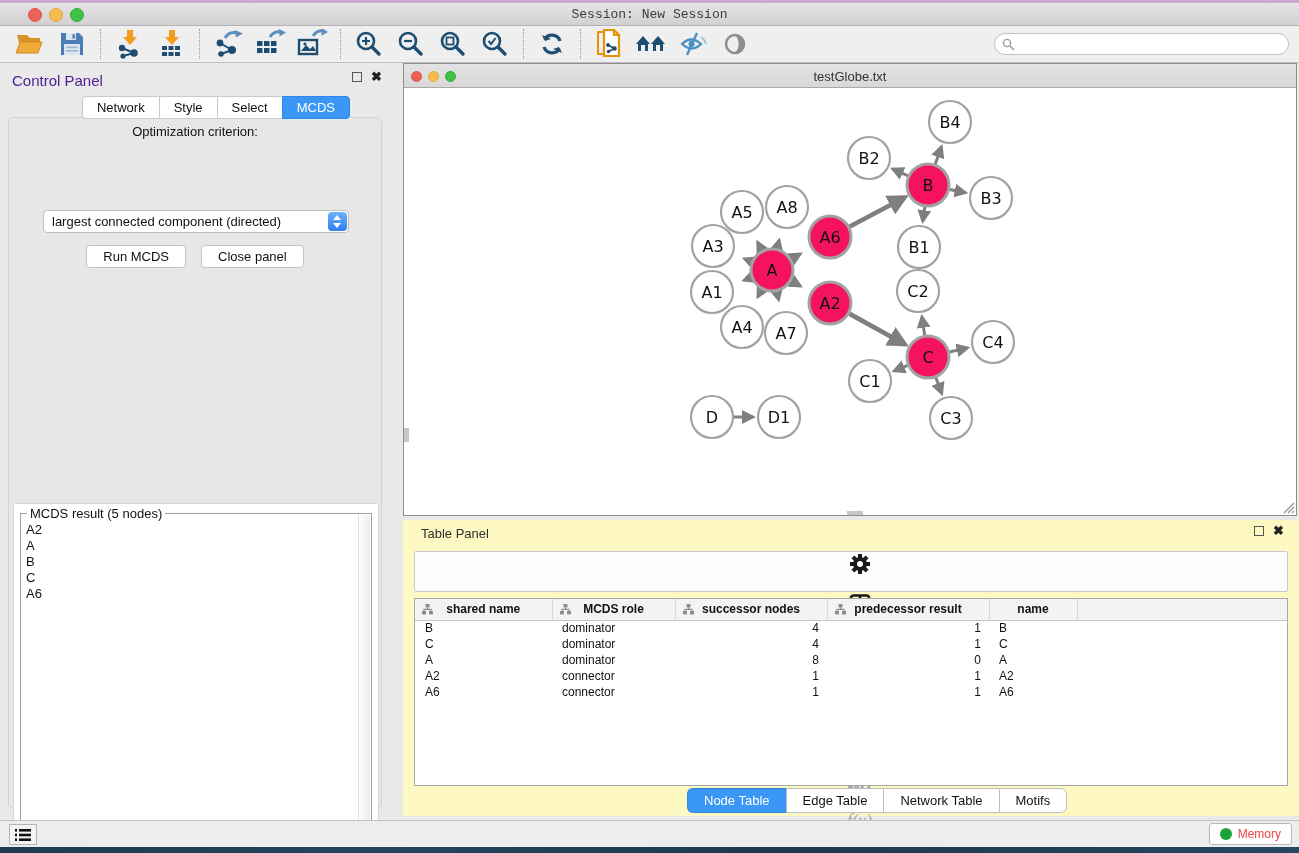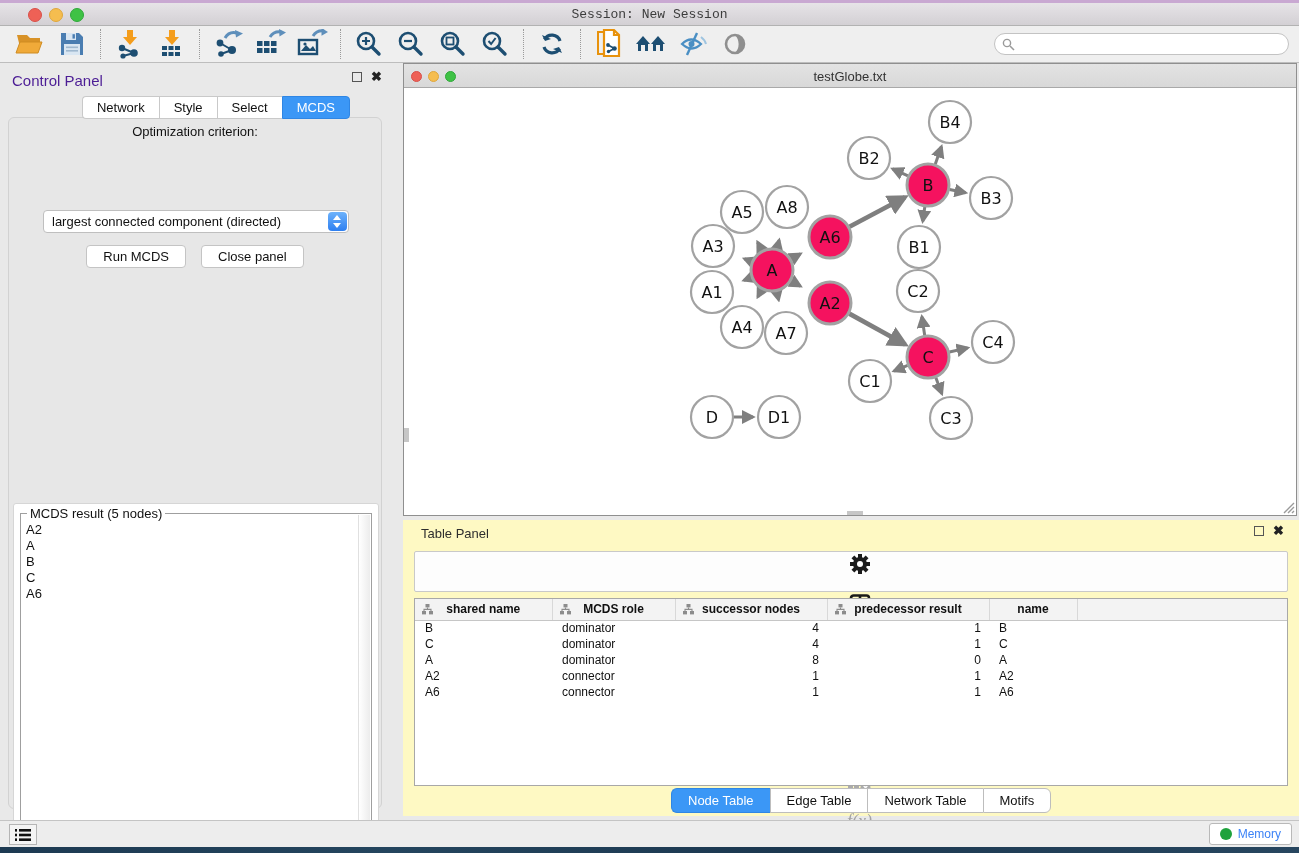--- a/index.html
+++ b/index.html
@@ -93,32 +93,32 @@
   table.data th { height:21px; background:#f3f3f3; border-bottom:1px solid #c6c6c6; border-right:1px solid #d8d8d8;
     font-weight:bold; position:relative; text-align:center; }
   table.data th .th-icon { position:absolute; left:7px; top:5px; }
   table.data th.no-border { border-right:none; }
   table.data td { height:16px; padding:0 8px 0 10px; white-space:nowrap; overflow:hidden; }
   td.num { text-align:right; }
 
   .tp-tabs { position:absolute; left:268px; top:268px; display:flex; }
   .tp-tab { font-family:"Liberation Sans",sans-serif; font-size:13px; padding:4px 16px; background:#fff;
     border:1px solid #bdbdbd; border-right:none; color:#111; cursor:pointer; }
-  .tp-tab:first-child { border-radius:6px 0 0 6px; }
+  .tp-tab:first-child { border-radius:6px 0 0 6px;margin-left:16px; }
   .tp-tab:last-child { border-radius:0 6px 6px 0; border-right:1px solid #bdbdbd; }
   .tp-tab.active { background:#3b97f6; color:#fff; border-color:#2f86e4; }
 
   
   .statusbar { position:absolute; left:0; top:820px; width:100%; height:27px; background:#ededed; border-top:1px solid #c4c4c4; }
   .list-btn { position:absolute; left:9px; top:3px; width:28px; height:21px; background:#f4f4f4;
     border:1px solid #b5b5b5; display:flex; align-items:center; justify-content:center; cursor:pointer; }
   .memory-btn { position:absolute; right:7px; top:2px; height:22px; background:#fff; border:1px solid #b9b9b9;
     border-radius:3px; display:flex; align-items:center; gap:6px; padding:0 10px; cursor:pointer; }
   .memory-dot { width:12px; height:12px; border-radius:50%; background:#1ea23c; }
-  .memory-text { font-size:12px; color:#3b82f6; }
+  .memory-text { font-size:12px; color:#ef4444; }
   .desktop-strip { position:absolute; left:0; top:847px; width:100%; height:6px;
     background:linear-gradient(90deg,#1d3a52,#24455e 30%,#1c3850 60%,#27465f); }
 
   svg { display:block; }
 </style>
 </head>
 <body>
 
 <div class="app">
 

